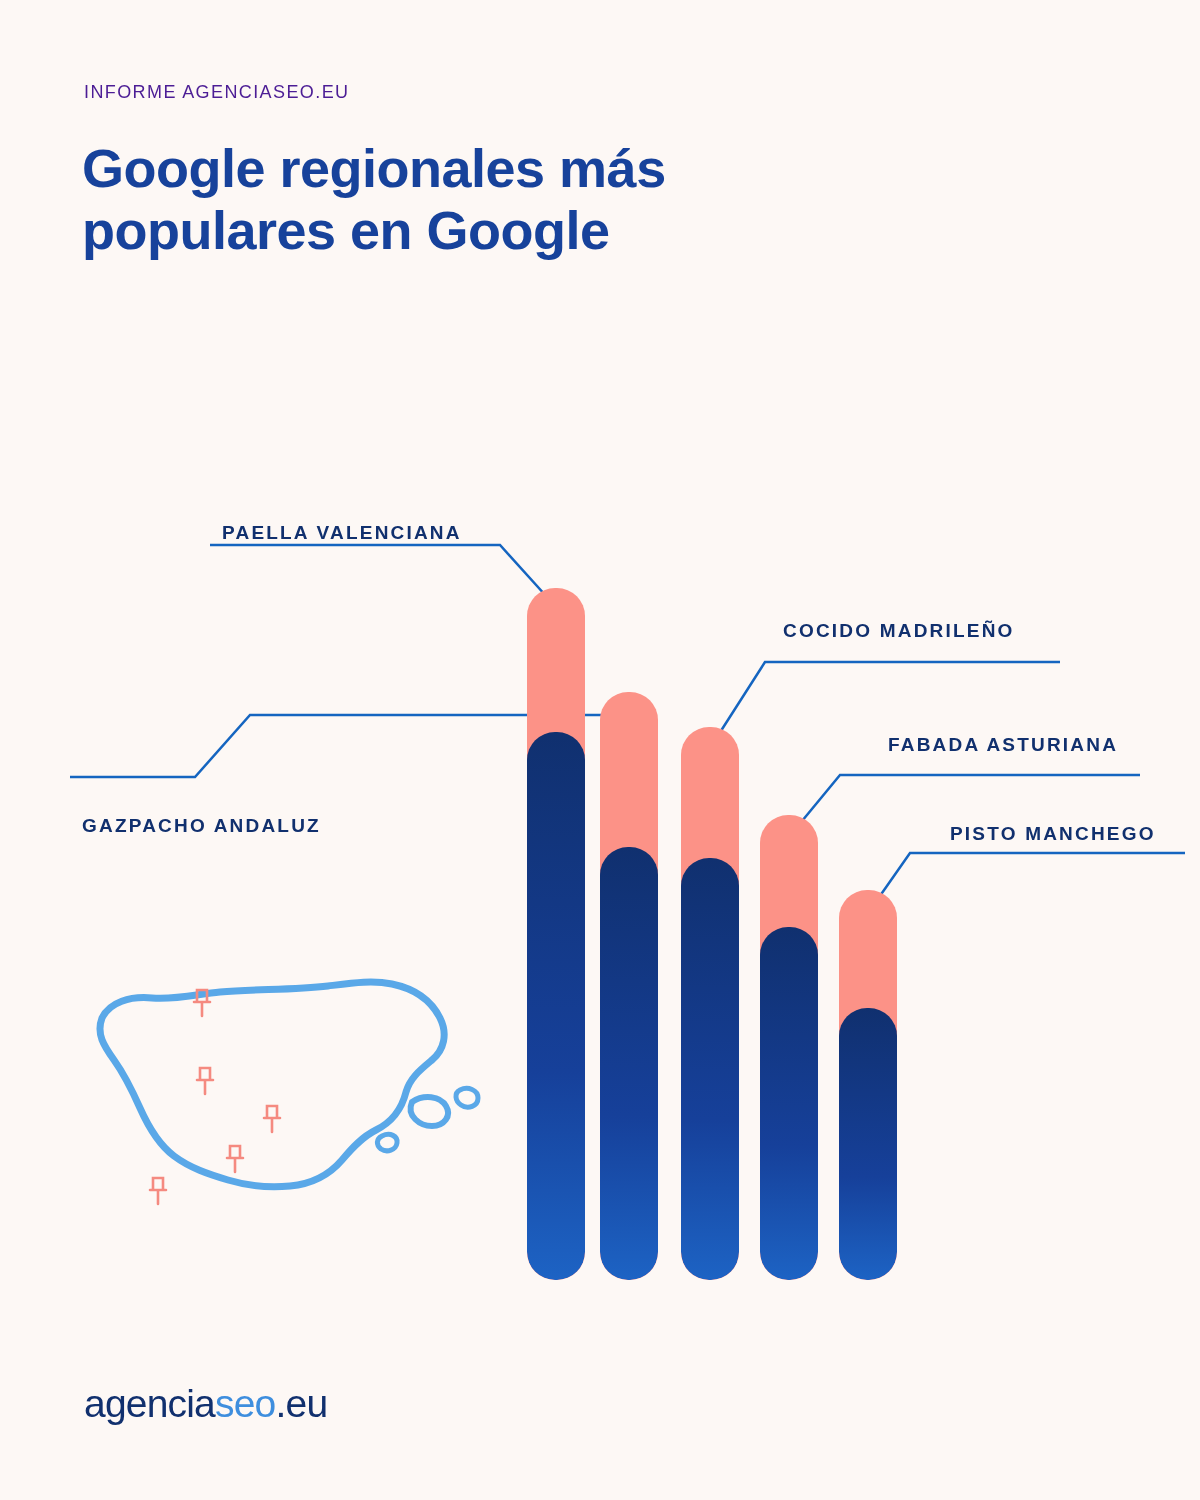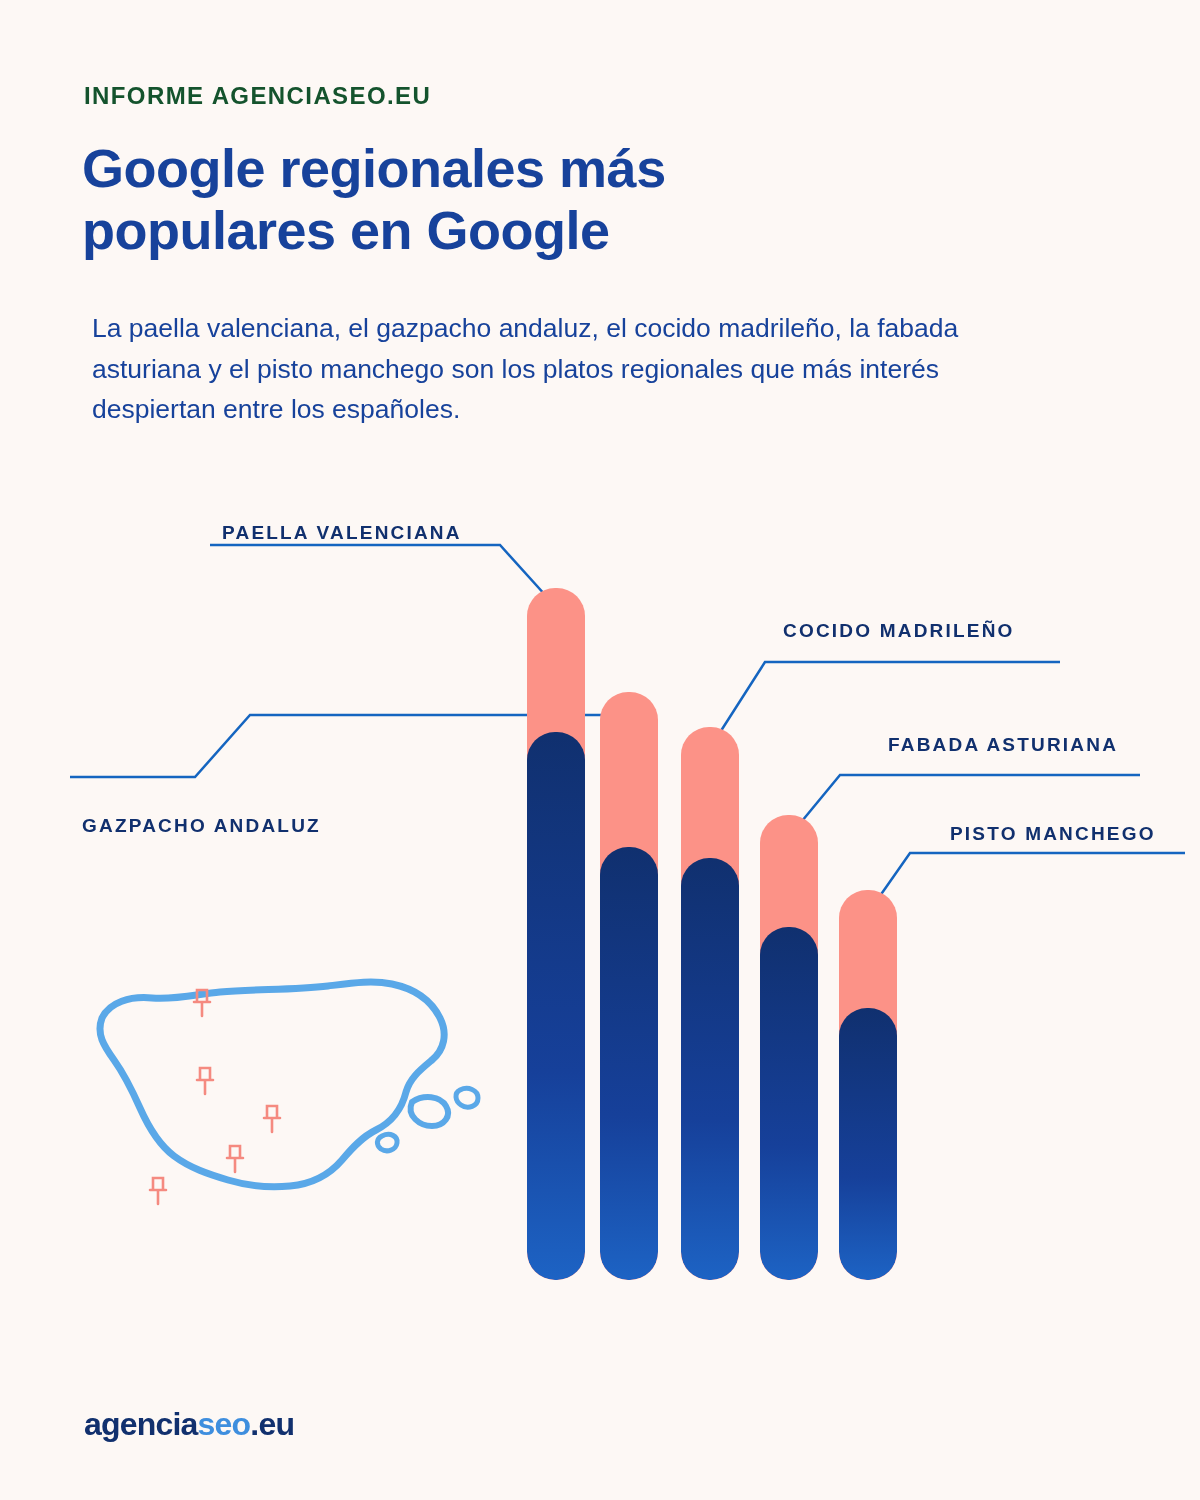--- a/index.html
+++ b/index.html
@@ -17,24 +17,24 @@
   .page {
     position: absolute;
     inset: 0;
   }
 
   
   .kicker {
     position: absolute;
     left: 84px;
     top: 82px;
-    font-size: 24px;
-    font-weight: bold;
+    font-size: 18px;
+    font-weight: normal;
     letter-spacing: 1.4px;
-    color: #14532d;
+    color: #4c1d95;
     text-transform: uppercase;
   }
   .title {
     position: absolute;
     left: 82px;
     top: 138px;
     width: 830px;
     font-size: 54px;
     line-height: 1.14;
     font-weight: bold;
@@ -92,41 +92,39 @@
     top: 940px;
     width: 420px;
     height: 300px;
   }
 
   
   .logo {
     position: absolute;
     left: 84px;
     top: 1382px;
-    font-size: 32px;
-    font-weight: bold;
+    font-size: 39px;
+    font-weight: normal;
     color: #11306e;
     letter-spacing: -0.8px;
-    margin-top: 24px;
   }
   .logo .seo {
     color: #3e8ede;
   }
   .logo .eu {
     color: #11306e;
   }
 </style>
 </head>
 <body>
 
 <div class="page">
 
   <div class="kicker">INFORME AGENCIASEO.EU</div>
   <div class="title">Google regionales más populares en Google</div>
-  <div class="subtitle">La paella valenciana, el gazpacho andaluz, el cocido madrileño, la fabada asturiana y el pisto manchego son los platos regionales que más interés despiertan entre los españoles.</div>
 
   <svg class="chart" viewBox="0 0 1200 1500" aria-hidden="true">
 
     <g fill="none" stroke="#1565c0" stroke-width="2.5">
 
       <path d="M 210 545 L 500 545 L 556 607"></path>
 
       <path d="M 70 777 L 195 777 L 250 715 L 628 715"></path>
 
       <path d="M 1060 662 L 765 662 L 710 748"></path>

